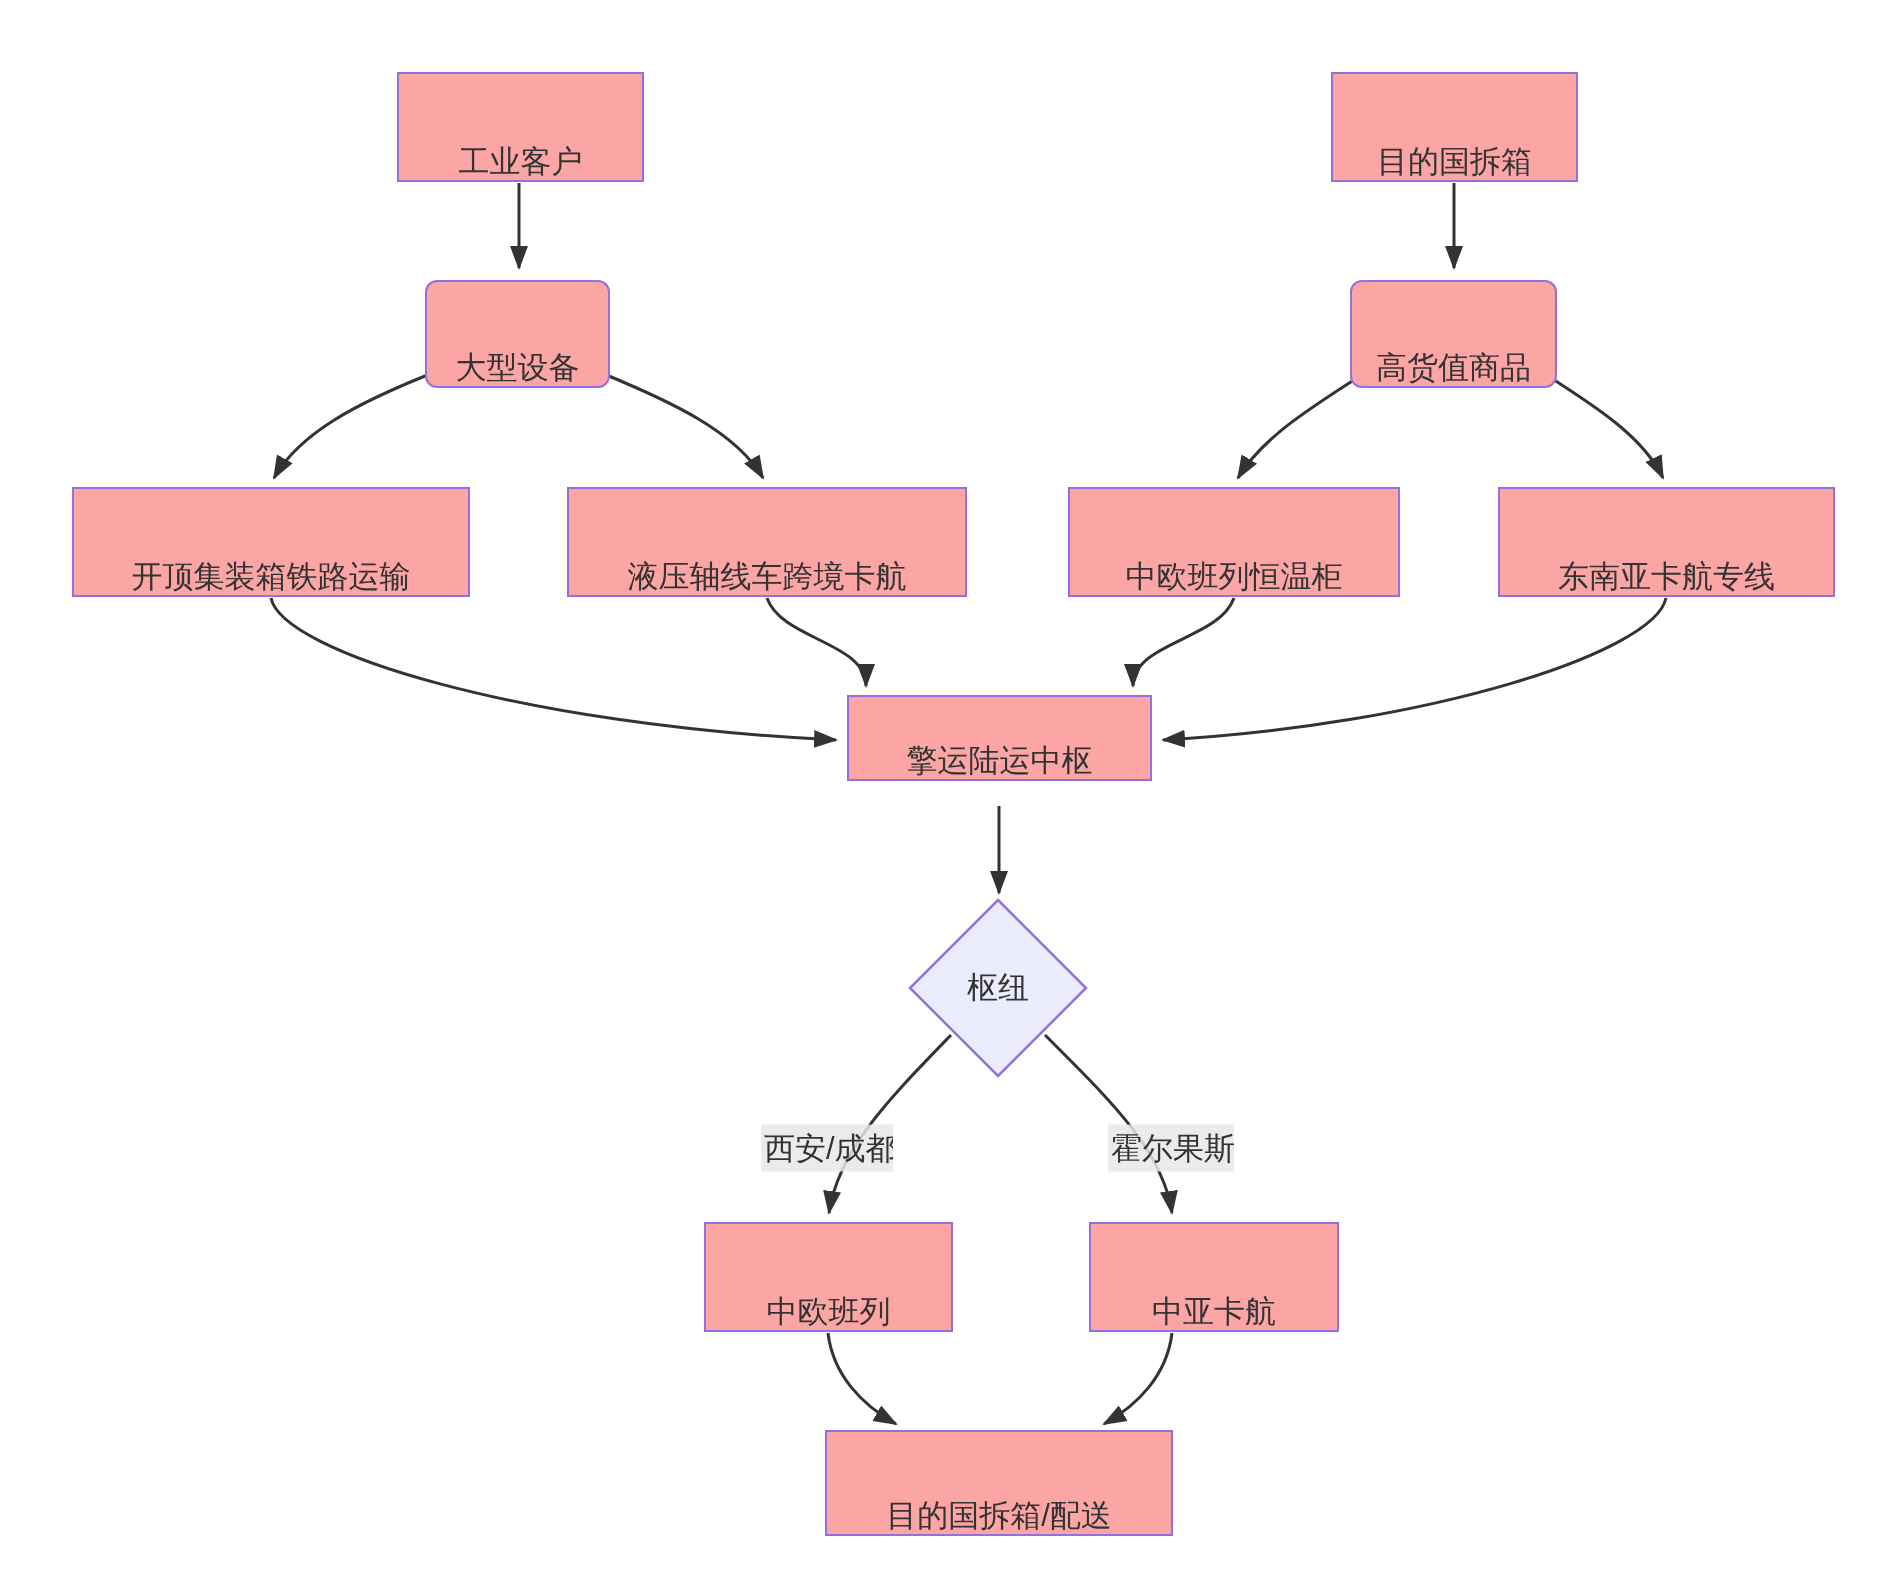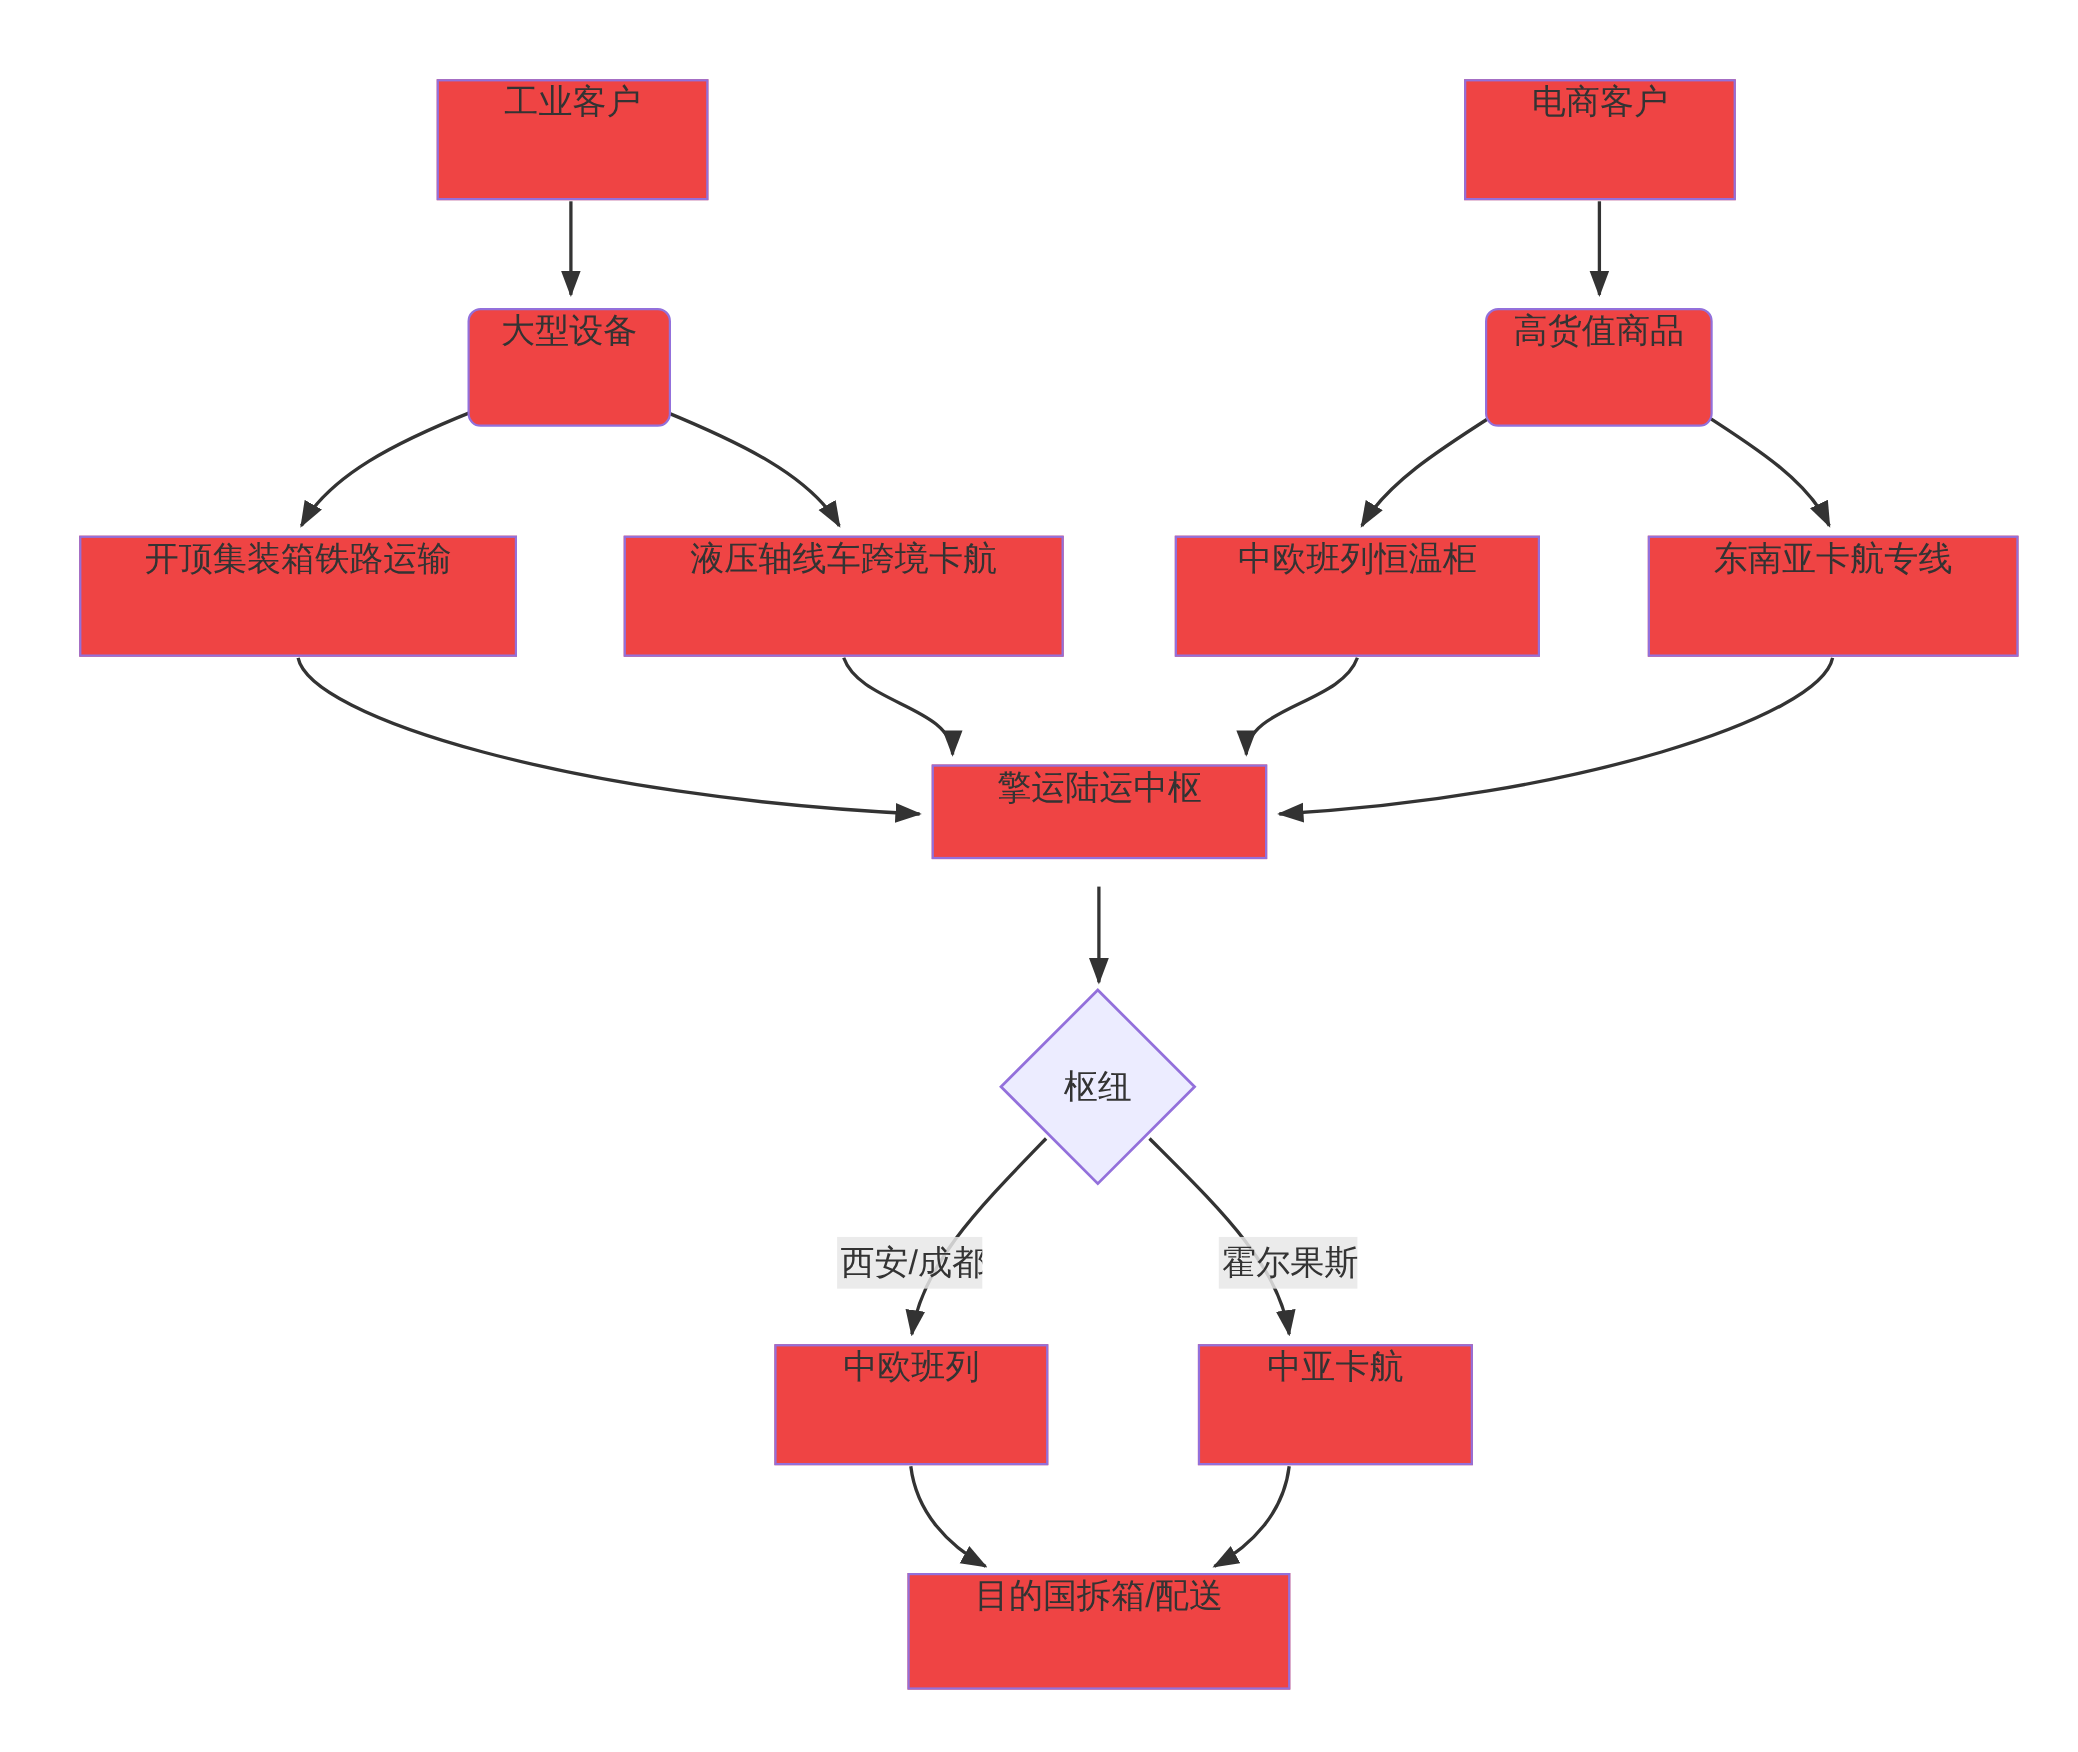--- a/index.html
+++ b/index.html
@@ -1,21 +1,21 @@
 <!DOCTYPE html>
 <html><head>
 <meta charset="utf-8">
 <style>
   html,body{margin:0;padding:0;background:#ffffff;}
   body{font-family:"Liberation Sans", sans-serif;}
   #canvas{position:relative;width:1889px;height:1593px;background:#ffffff;overflow:hidden;}
   #edges{position:absolute;left:0;top:0;width:1889px;height:1593px;}
   .edge{stroke:#333333;stroke-width:3px;fill:none;}
-  .node{position:absolute;display:flex;align-items:flex-start;justify-content:center;
-        background:#ef4444;border:2.5px solid #9370DB;box-sizing:border-box;z-index:2;}
+  .node{position:absolute;display:flex;align-items:flex-end;justify-content:center;
+        background:#fca5a5;border:2.5px solid #9370DB;box-sizing:border-box;z-index:2;}
   .node.round{border-radius:12px;}
   .lbl{color:#333333;font-size:31px;line-height:1.2;white-space:nowrap;text-align:center;}
   .diamond-label{position:absolute;left:998px;top:988px;transform:translate(-50%,-50%);
         z-index:3;}
   .edge-label{position:absolute;transform:translate(-50%,-50%);background:rgba(232,232,232,0.85);
         color:#333333;font-size:31px;line-height:47px;height:47px;padding:0 3px;
         white-space:nowrap;overflow:hidden;z-index:3;box-sizing:border-box;}
   .elabel-xian{left:827px;top:1148px;max-width:132px;}
   .elabel-khorgos{left:1171px;top:1148px;max-width:126px;}
   
@@ -59,21 +59,21 @@
     <path class="edge" d="M 828 1333 C 833 1375, 862 1405, 896 1424" marker-end="url(#arrow)"></path>
     <path class="edge" d="M 1172 1333 C 1167 1375, 1138 1405, 1104 1424" marker-end="url(#arrow)"></path>
     <polygon points="998,900 1086,988 998,1076 910,988" fill="#ECECFF" stroke="#9370DB" stroke-width="2.5"></polygon>
   </svg>
 
   <div class="node n-industrial">
     <span class="lbl">工业客户</span>
   </div>
 
   <div class="node n-ecommerce">
-    <span class="lbl">电商客户</span>
+    <span class="lbl">目的国拆箱</span>
   </div>
 
   <div class="node round n-highvalue">
     <span class="lbl">高货值商品</span>
   </div>
 
   <div class="node round n-equipment">
     <span class="lbl">大型设备</span>
   </div>
 

